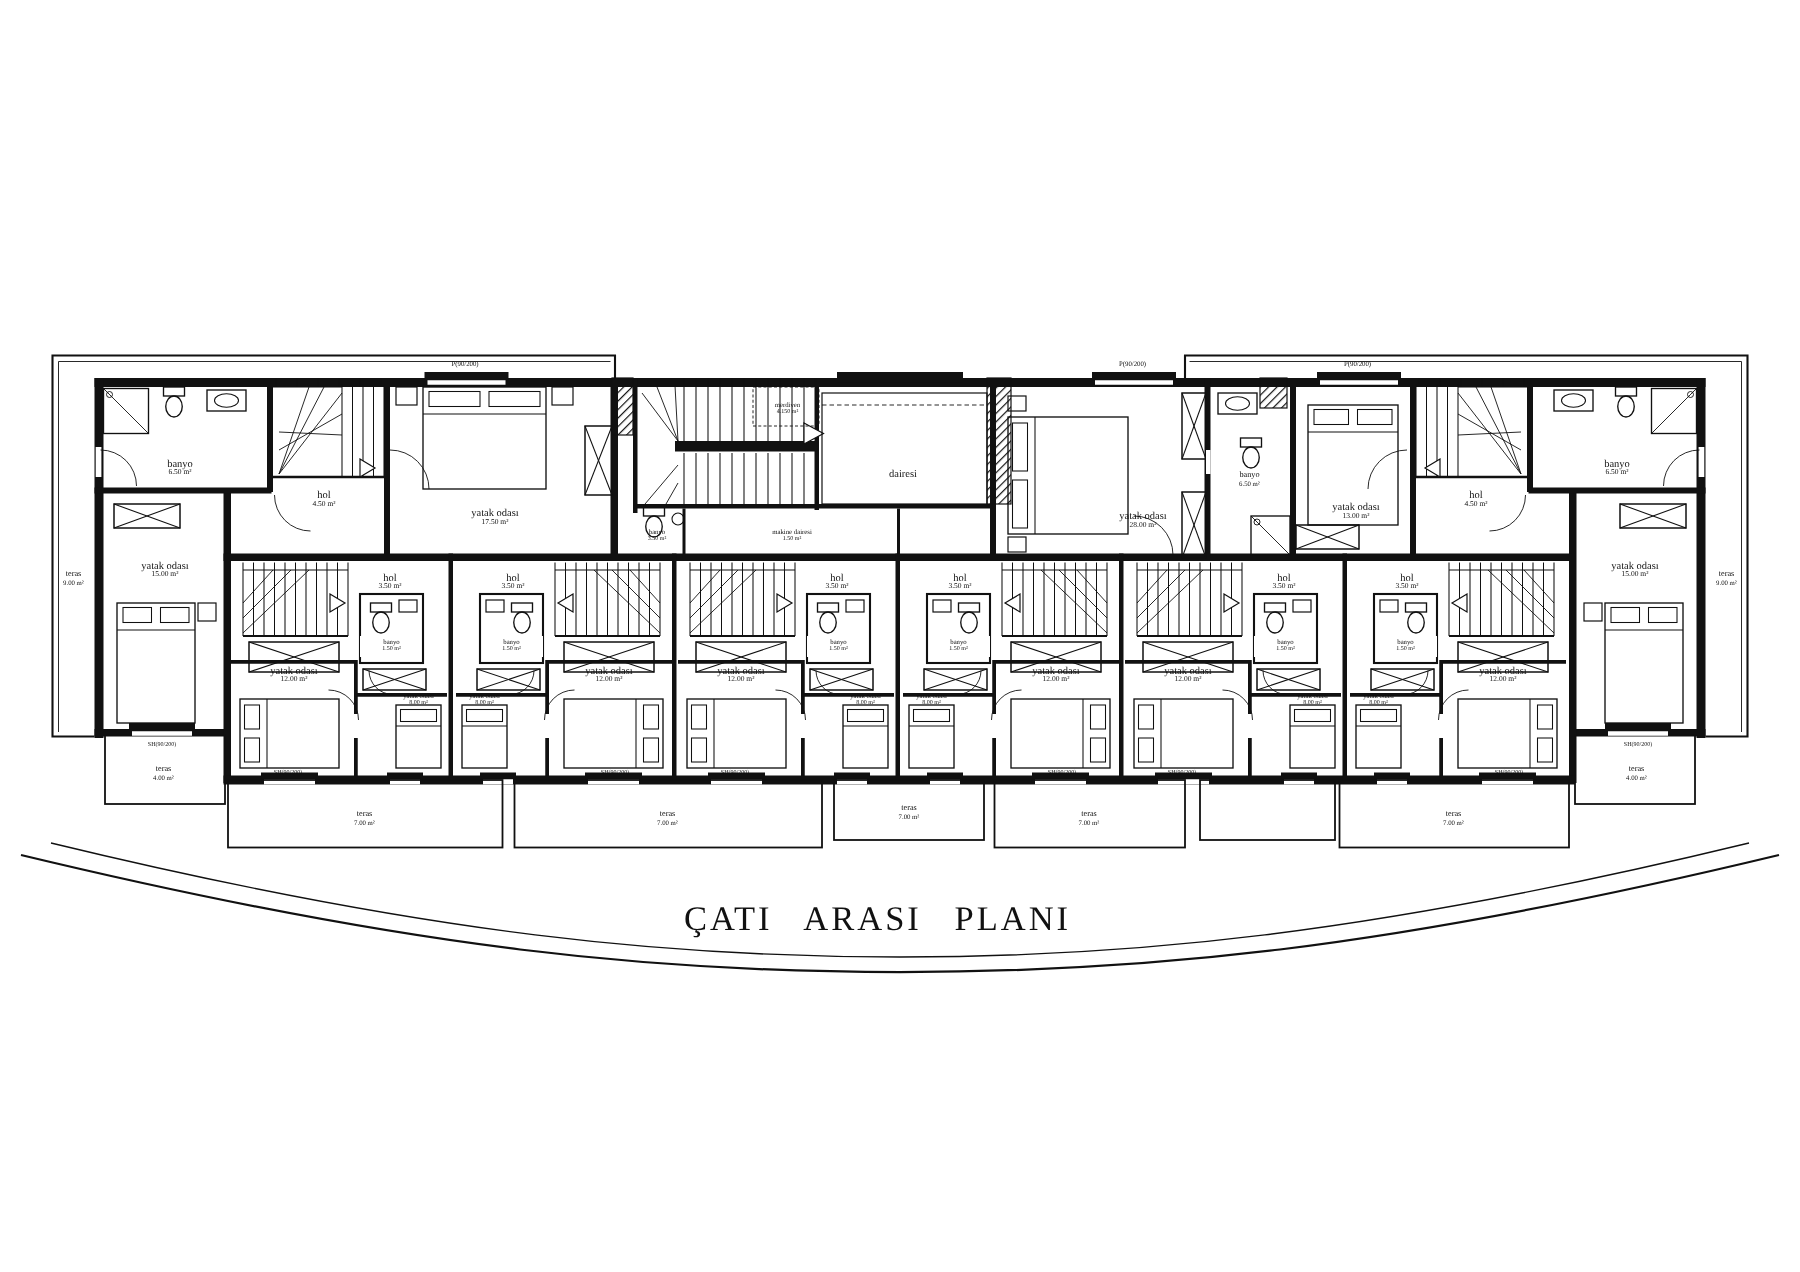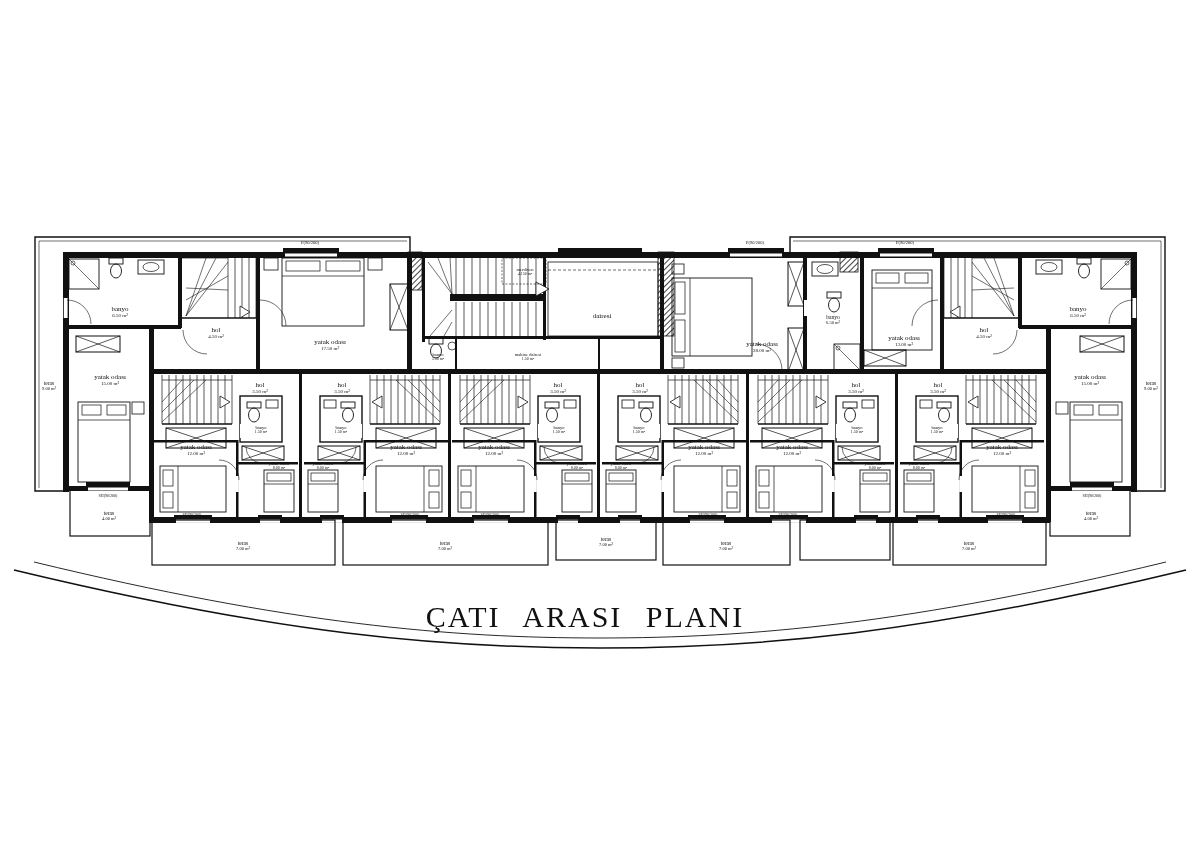--- a/index.html
+++ b/index.html
@@ -12,21 +12,21 @@
   .rlabel .ar{display:block;font-size:5px;font-style:normal;}
   .rlabel.sm .nm{font-size:5.5px;}
   .rlabel.sm .ar{font-size:4.5px;}
   .rlabel.xs .nm{font-size:4.5px;}
   .rlabel.xs .ar{font-size:4px;}
   .dlabel{position:absolute;transform:translate(-50%,0);font-size:4px;
           white-space:nowrap;z-index:5;}
   .wlabel{position:absolute;transform:translate(-50%,0);font-size:4.5px;
           white-space:nowrap;z-index:5;}
   .title{position:absolute;left:585px;top:600px;transform:translateX(-50%);
-         font-size:30px;letter-spacing:2px;word-spacing:14px;z-index:6;}
+         font-size:23px;letter-spacing:2px;word-spacing:14px;z-index:6;}
 </style>
 </head>
 <body>
 
 <div class="sheet">
   <svg id="gfx" width="1200" height="848" viewBox="0 0 1200 848">
       <defs>
         <pattern id="hx" width="4" height="4" patternUnits="userSpaceOnUse" patternTransform="rotate(45)">
           <line x1="0" y1="0" x2="0" y2="4" stroke="#111111" stroke-width="1.6"></line>
         </pattern>

